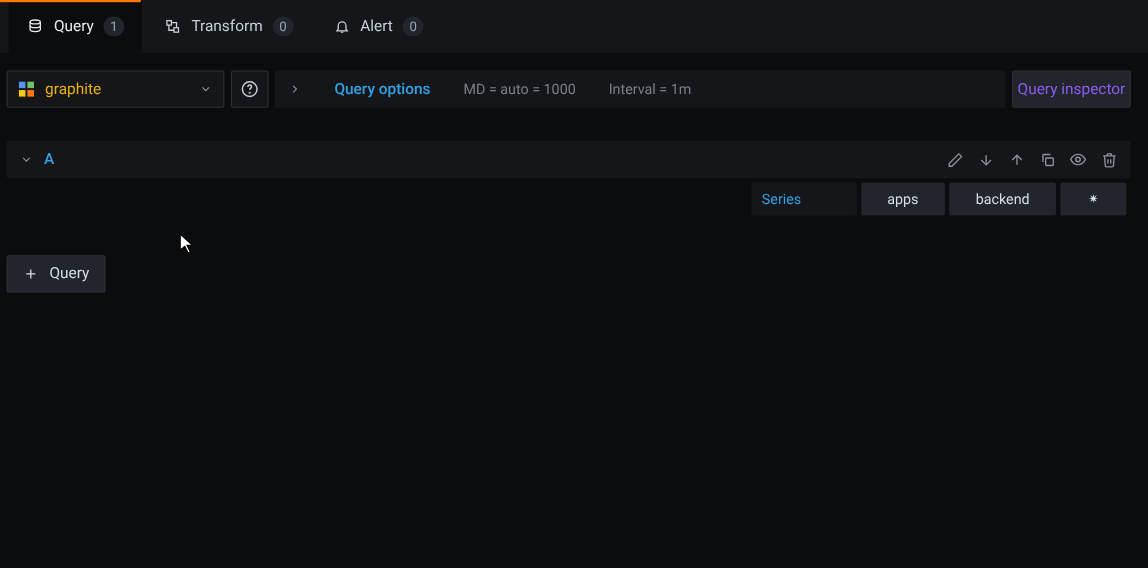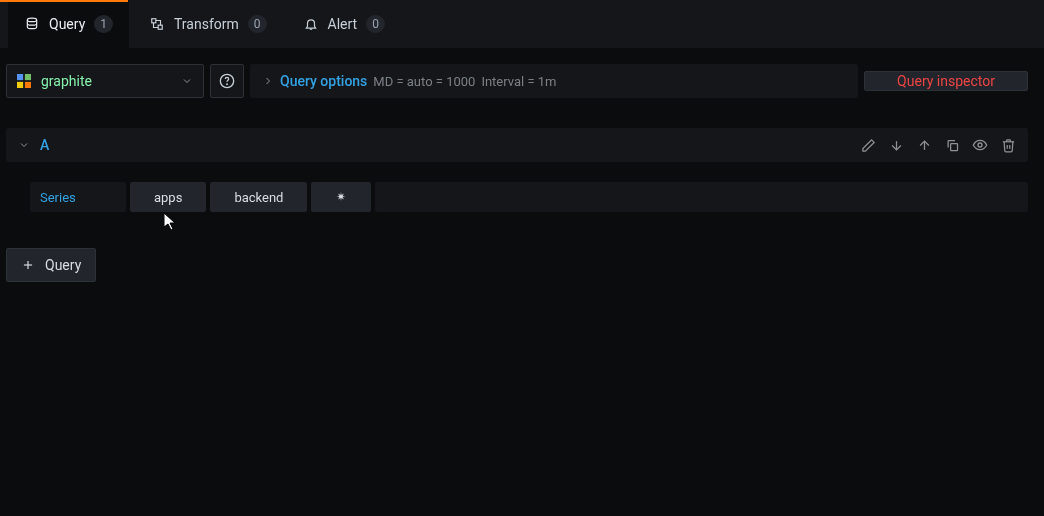--- a/index.html
+++ b/index.html
@@ -74,21 +74,21 @@
   }
   .ds-picker {
     background: #141619;
     border: 1px solid #2c3235;
     height: 34px;
     width: 198px;
     display: flex;
     align-items: center;
     padding: 0 10px;
     border-radius: 2px;
-    color: #86efac;
+    color: #eab308;
     gap: 10px;
     cursor: pointer;
   }
   .ds-chevron {
     margin-left: auto;
     color: #8e9297;
   }
   .icon-btn {
     background: #141619;
     border: 1px solid #2c3235;
@@ -100,43 +100,43 @@
     border-radius: 2px;
     color: #c7d0d9;
     cursor: pointer;
   }
   .query-options-bar {
     background: #141619;
     height: 34px;
     display: flex;
     align-items: center;
     padding: 0 12px;
-    gap: 6px;
+    gap: 30px;
     border-radius: 2px;
     flex: 1;
   }
   .caret {
     color: #8e9297;
   }
   .link-blue {
     color: #33a2e5;
     font-weight: 500;
     cursor: pointer;
   }
   .dim {
     color: #7b8087;
     font-size: 13px;
   }
   .inspector-btn {
     background: #22252b;
-    height: 20px;
-    padding: 0 32px;
-    display: flex;
-    align-items: center;
-    color: #ef4444;
+    height: 34px;
+    padding: 0 4px;
+    display: flex;
+    align-items: center;
+    color: #8b5cf6;
     border-radius: 2px;
     border: 1px solid #2c3235;
     cursor: pointer;
     font-size: 14px;
   }
 
   
   .query-editor {
     margin-top: 30px;
   }
@@ -164,25 +164,26 @@
     align-items: center;
   }
   .row-action {
     color:#8e9297;
     cursor:pointer;
     width:16px;height:16px;
     display:flex;align-items:center;justify-content:center;
   }
 
   .editor-body {
-    margin-top: 20px;
+    margin-top: 4px;
     display:flex;
     flex-direction: column;
     gap:4px;
     padding-left: 24px;
+    align-items: flex-end;
   }
   .editor-row {
     display:flex;
     gap:4px;
     align-items: stretch;
     height: 30px;
   }
   .row-label {
     background:#141619;
     width: 96px;

